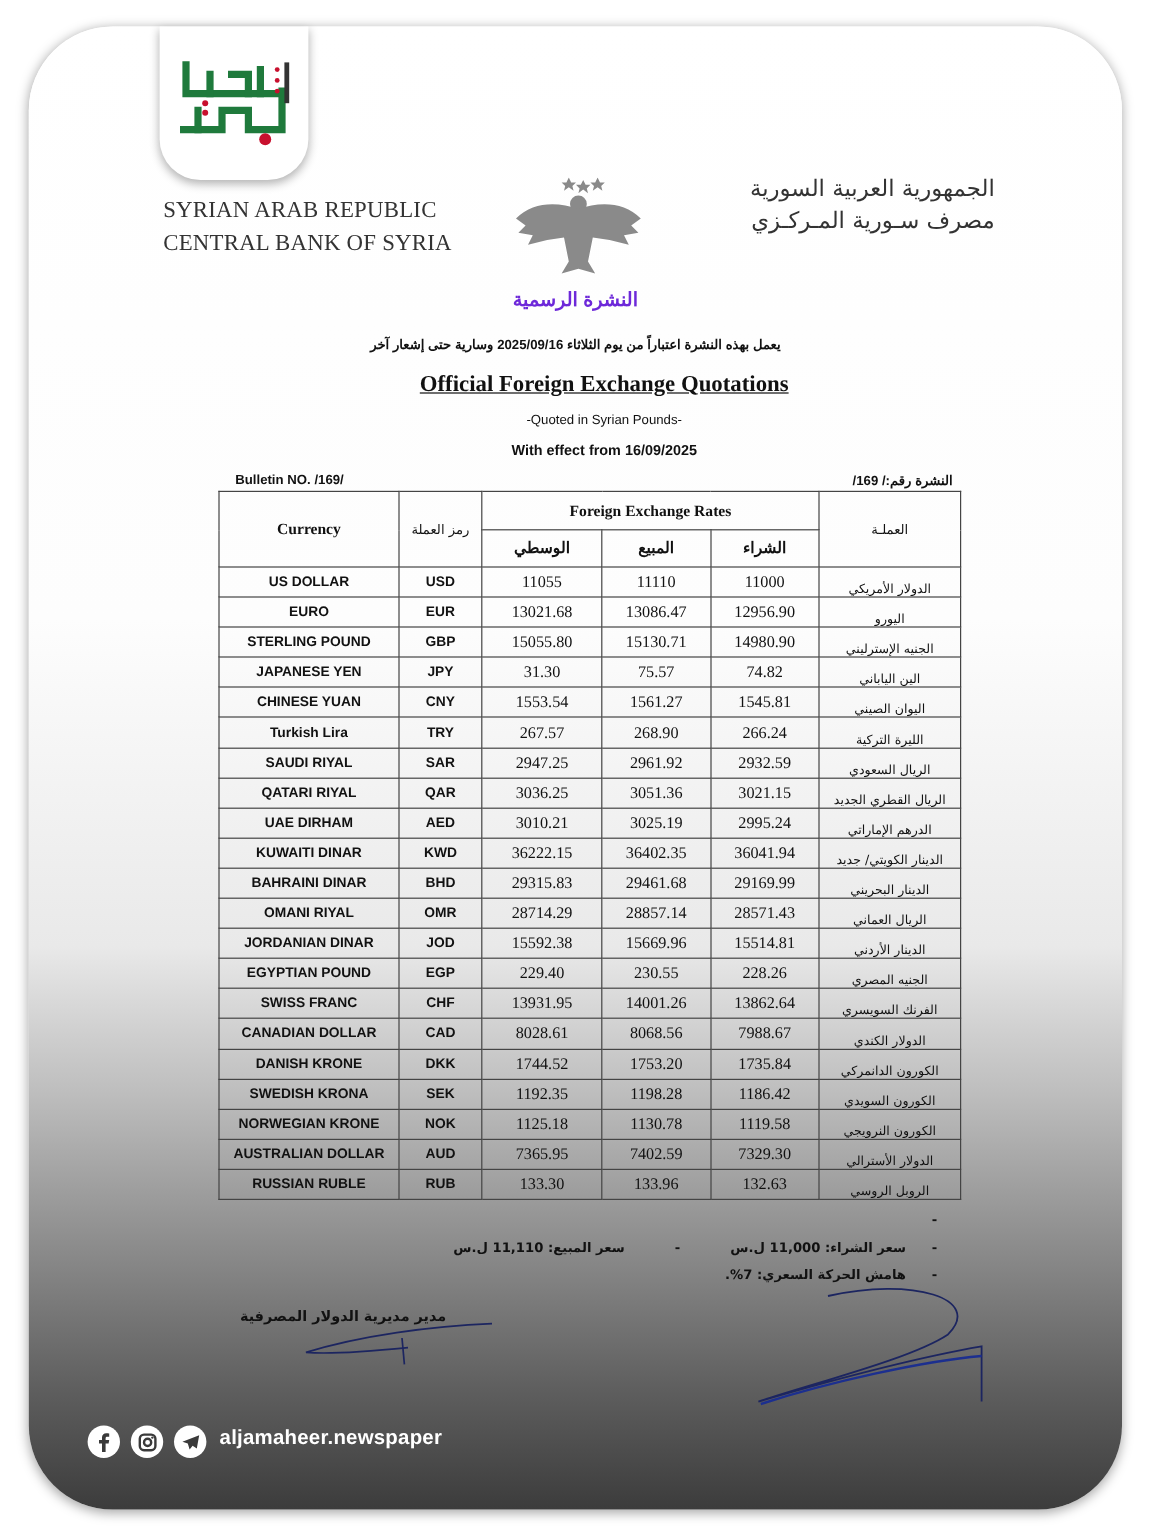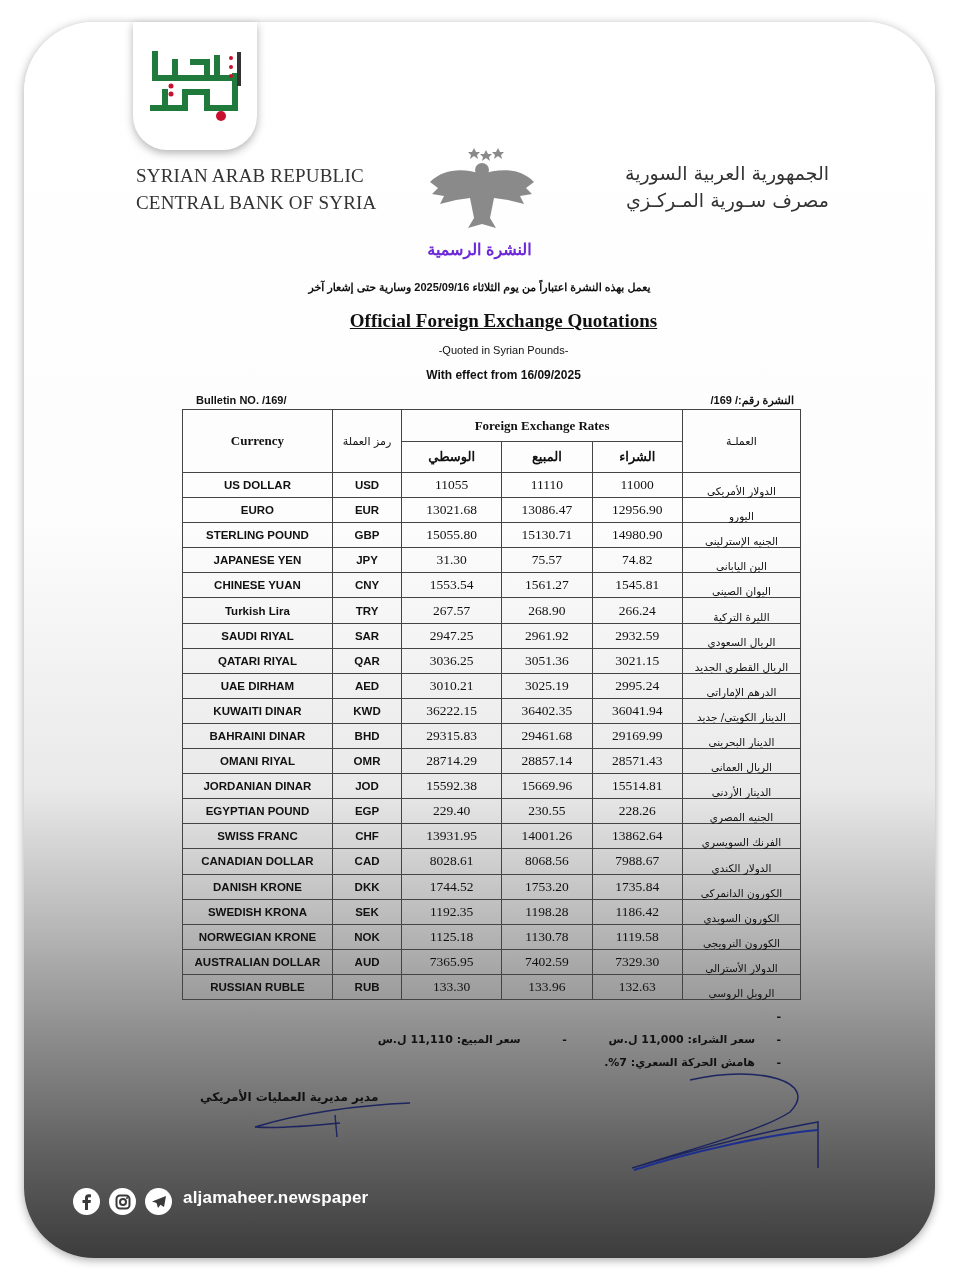--- a/index.html
+++ b/index.html
@@ -14,21 +14,21 @@
     box-shadow:0 2px 10px rgba(0,0,0,0.35);
     overflow:hidden;
   }
   .logo-tab {
     position:absolute; left:133px; top:22px; width:124px; height:128px;
     background:#fff; border-radius:0 0 34px 34px;
     box-shadow:0 3px 8px rgba(0,0,0,0.3); z-index:5;
     display:flex; align-items:center; justify-content:center;
   }
   .hdr-en { position:absolute; left:136px; top:162px; font-family:"Liberation Serif", serif; color:#333; font-size:19px; line-height:27px; letter-spacing:0.2px; }
-  .hdr-ar { position:absolute; right:130px; top:160px; text-align:right; direction:rtl; font-family:"DejaVu Sans", sans-serif; color:#333; font-size:19px; line-height:27px; }
+  .hdr-ar { position:absolute; right:130px; top:144px; text-align:right; direction:rtl; font-family:"DejaVu Sans", sans-serif; color:#333; font-size:19px; line-height:27px; }
   .emblem { position:absolute; left:424px; top:148px; width:116px; height:84px; }
   .center { position:absolute; left:0; width:959px; text-align:center; }
   .t-ar-title { top:240px; font-size:16px; font-weight:bold; direction:rtl; color:#6d28d9; }
   .t-ar-sub { top:281px; font-size:11px; font-weight:bold; direction:rtl; color:#111; }
   .t-en-title { top:310px; font-family:"Liberation Serif", serif; font-size:19px; font-weight:bold; text-decoration:underline; color:#111; left:24px; }
   .t-quoted { top:344px; font-size:11px; color:#111; left:24px;}
   .t-effect { top:368px; font-size:12px; font-weight:bold; color:#111; left:24px;}
   .bul-en { position:absolute; left:196px; top:394px; font-size:11px; font-weight:bold; color:#111; }
   .bul-ar { position:absolute; right:165px; top:394px; font-size:11px; font-weight:bold; color:#111; direction:rtl; }
   table.fx {
@@ -304,21 +304,21 @@
     <span>سعر الشراء: 11,000 ل.س</span>
     <span style="width:60px;text-align:center">-</span>
     <span>سعر المبيع: 11,110 ل.س</span>
   </div>
   <div class="row">
     <span class="dash">-</span>
     <span>هامش الحركة السعري: 7%.</span>
   </div>
 </div>
 
-<div class="sign-label">مدير مديرية العمليات الأمريكي</div>
+<div class="sign-label">مدير مديرية الدولار المصرفية</div>
 <svg class="sig-l" viewBox="0 0 180 45">
   <path d="M170 8 C120 10 60 18 15 32 C40 34 80 30 100 28" fill="none" stroke="#1c2560" stroke-width="1.4"></path>
   <path d="M95 20 L97 42" stroke="#1c2560" stroke-width="1.4"></path>
 </svg>
 <svg class="sig-r" viewBox="0 0 210 110">
   <path d="M70 8 C140 -8 200 10 170 40 C140 60 60 80 12 96 C60 82 140 60 198 50 L198 96" fill="none" stroke="#1c2560" stroke-width="1.5"></path>
   <path d="M14 98 C70 80 150 62 198 58" fill="none" stroke="#1c2f8f" stroke-width="2"></path>
 </svg>
 
 <div class="social">

